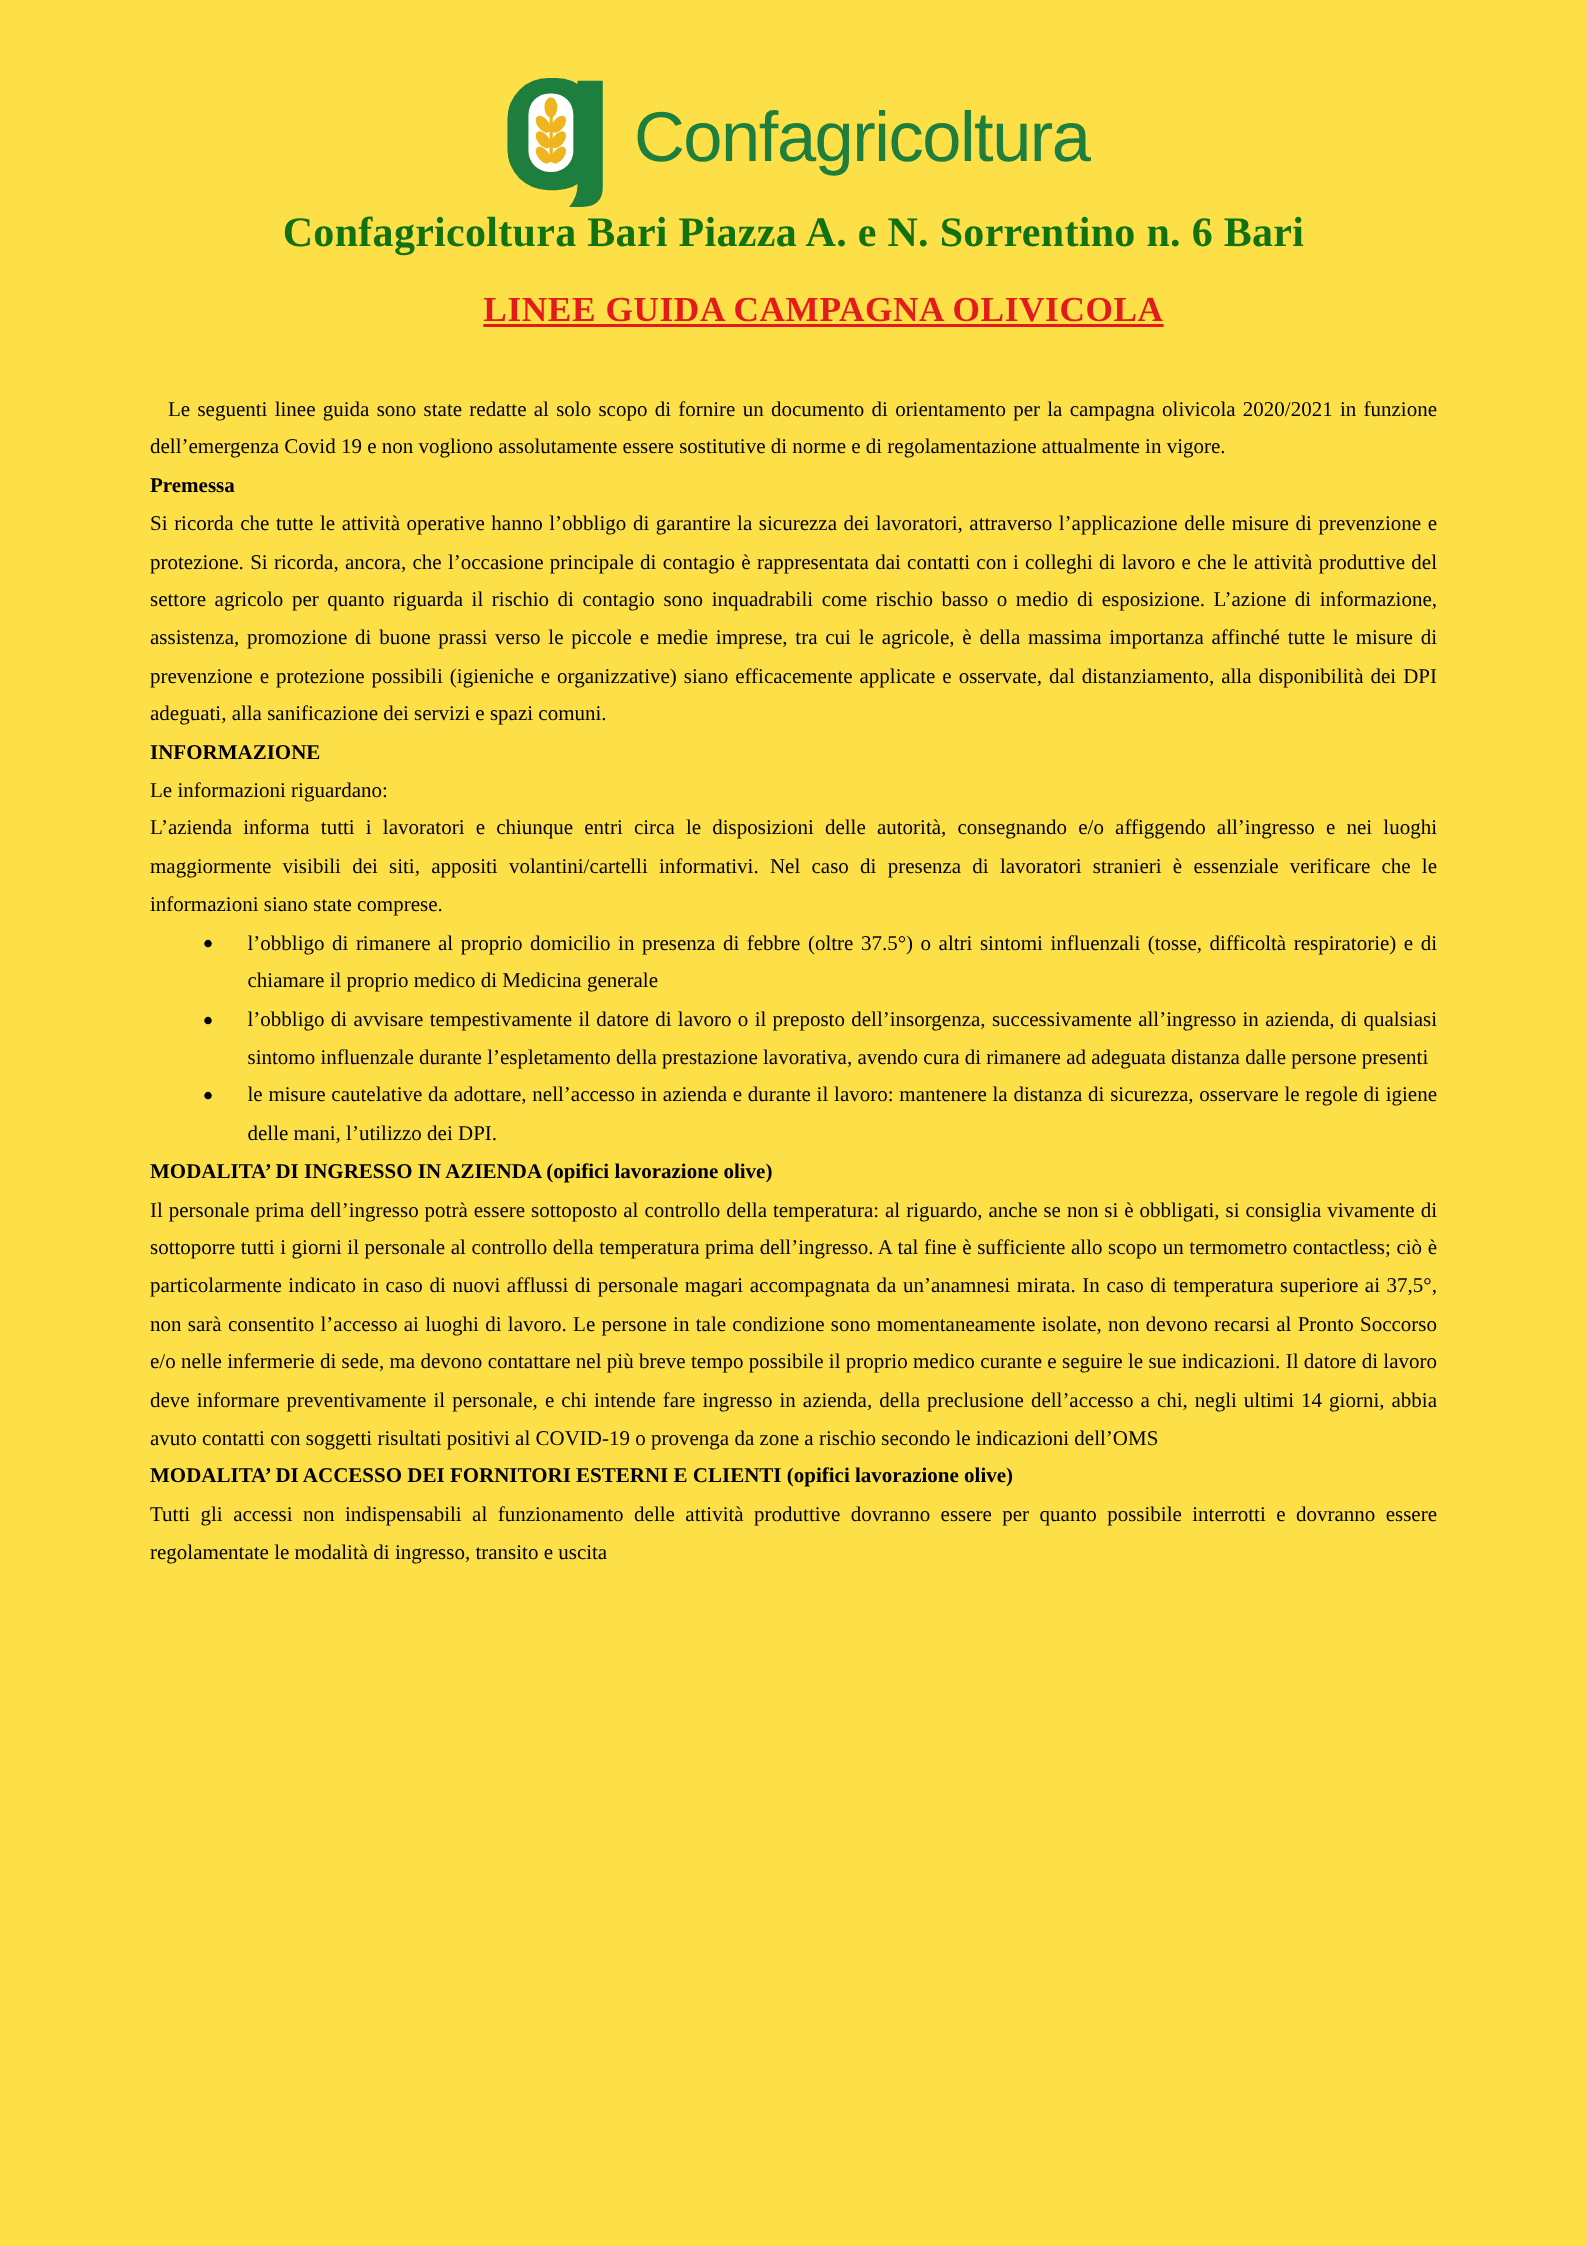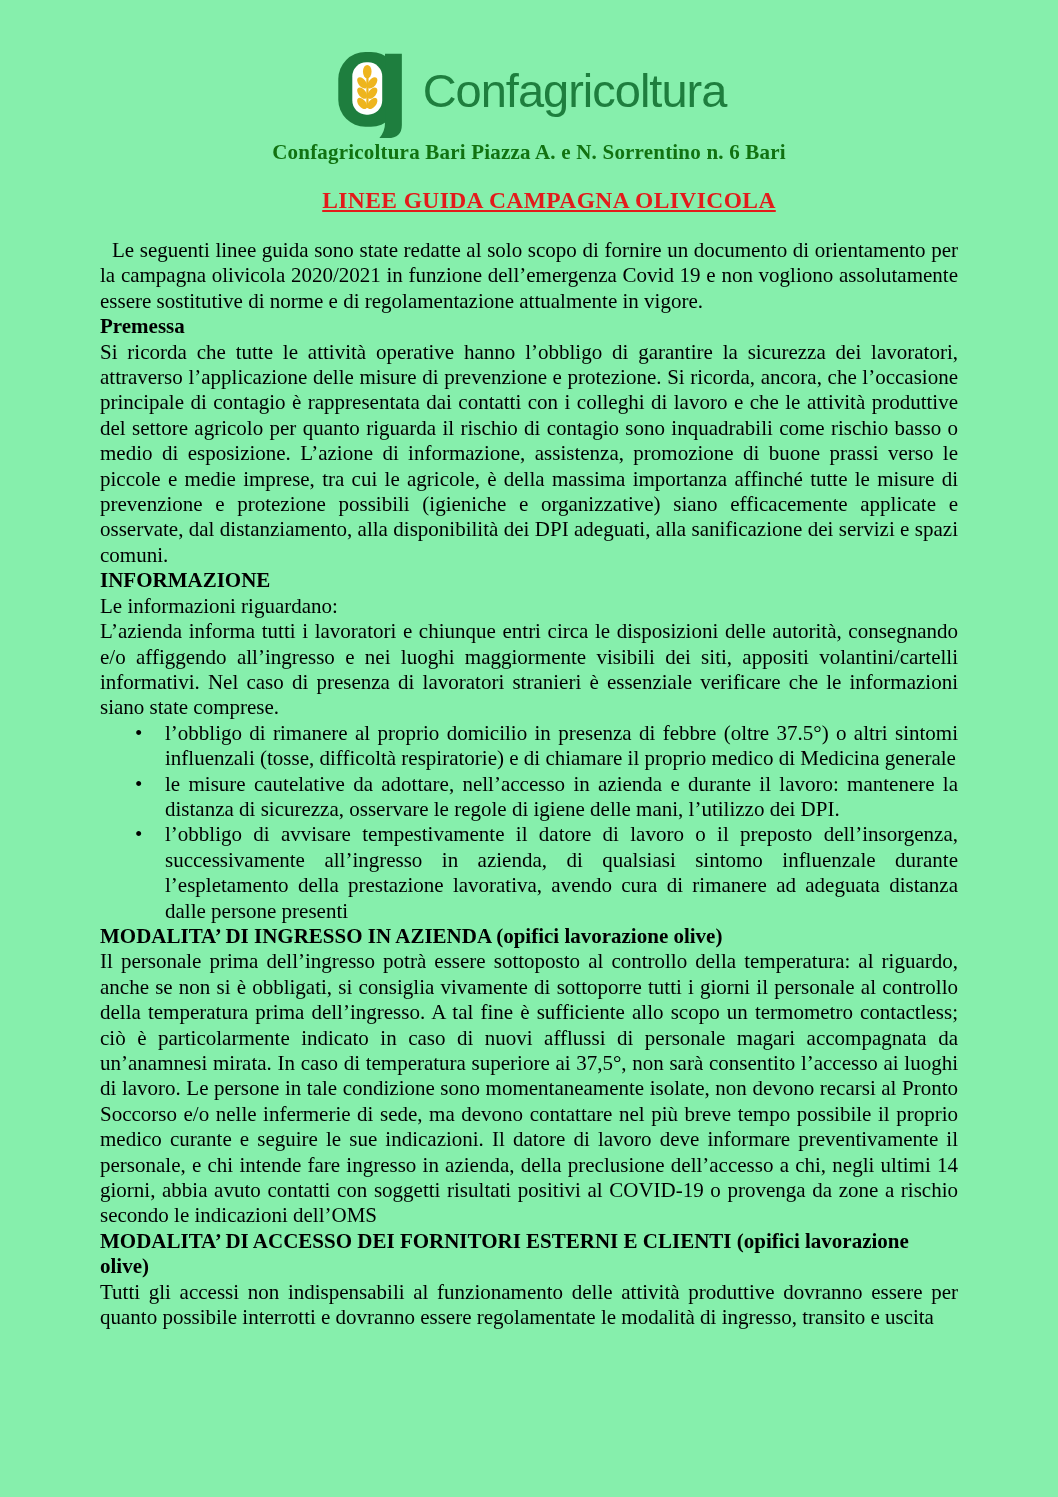--- a/index.html
+++ b/index.html
@@ -1,21 +1,21 @@
 <!DOCTYPE html>
 <html lang="it"><head>
 <meta charset="utf-8">
 <style>
   html, body { margin: 0; padding: 0; background: #ffffff; }
   .page {
     position: relative;
     width: 1058px;
     height: 1497px;
     margin: 0 auto;
-    background: #86efac;
+    background: #fde047;
     overflow: hidden;
     font-family: "Liberation Serif", serif;
     color: #000000;
   }
   
   .brand-row {
     display: flex;
     justify-content: center;
     align-items: center;
     gap: 13px;
@@ -27,39 +27,39 @@
     font-size: 47px;
     font-weight: 500;
     color: #1e7e3e;
     letter-spacing: -1px;
     line-height: 1;
     padding-bottom: 10px;
   }
   .address-line {
     text-align: center;
     font-weight: bold;
-    font-size: 21px;
+    font-size: 28px;
     color: #117211;
     margin-top: 2px;
     letter-spacing: 0.2px;
   }
   .doc-title {
     text-align: center;
     font-weight: bold;
     font-size: 23.5px;
     color: #e31b1b;
     text-decoration: underline;
     margin-top: 22px;
     letter-spacing: 0.4px;
     padding-left: 40px;
   }
   
   .doc-body {
-    margin: 24px 100px 0 100px;
-    font-size: 21px;
+    margin: 40px 100px 0 100px;
+    font-size: 14px;
     line-height: 25.4px;
   }
   .para { text-align: justify; }
   .sec-heading { font-weight: bold; text-align: left; }
   ul.bullet-list {
     list-style: none;
     margin: 0;
     padding: 0 0 0 35px;
   }
   ul.bullet-list li {
@@ -114,22 +114,22 @@
 
     <div class="sec-heading">Premessa</div>
     <p class="para" style="margin:0;">Si ricorda che tutte le attività operative hanno l’obbligo di garantire la sicurezza dei lavoratori, attraverso l’applicazione delle misure di prevenzione e protezione. Si ricorda, ancora, che l’occasione principale di contagio è rappresentata dai contatti con i colleghi di lavoro e che le attività produttive del settore agricolo per quanto riguarda il rischio di contagio sono inquadrabili come rischio basso o medio di esposizione. L’azione di informazione, assistenza, promozione di buone prassi verso le piccole e medie imprese, tra cui le agricole, è della massima importanza affinché tutte le misure di prevenzione e protezione possibili (igieniche e organizzative) siano efficacemente applicate e osservate, dal distanziamento, alla disponibilità dei DPI adeguati, alla sanificazione dei servizi e spazi comuni.</p>
 
     <div class="sec-heading">INFORMAZIONE</div>
     <p class="para" style="margin:0;">Le informazioni riguardano:</p>
     <p class="para" style="margin:0;">L’azienda informa tutti i lavoratori e chiunque entri circa le disposizioni delle autorità, consegnando e/o affiggendo all’ingresso e nei luoghi maggiormente visibili dei siti, appositi volantini/cartelli informativi. Nel caso di presenza di lavoratori stranieri è essenziale verificare che le informazioni siano state comprese.</p>
 
     <ul class="bullet-list">
       <li>l’obbligo di rimanere al proprio domicilio in presenza di febbre (oltre 37.5°) o altri sintomi influenzali (tosse, difficoltà respiratorie) e di chiamare il proprio medico di Medicina generale</li>
+      <li>l’obbligo di avvisare tempestivamente il datore di lavoro o il preposto dell’insorgenza, successivamente all’ingresso in azienda, di qualsiasi sintomo influenzale durante l’espletamento della prestazione lavorativa, avendo cura di rimanere ad adeguata distanza dalle persone presenti</li>
       <li>le misure cautelative da adottare, nell’accesso in azienda e durante il lavoro: mantenere la distanza di sicurezza, osservare le regole di igiene delle mani, l’utilizzo dei DPI.</li>
-      <li>l’obbligo di avvisare tempestivamente il datore di lavoro o il preposto dell’insorgenza, successivamente all’ingresso in azienda, di qualsiasi sintomo influenzale durante l’espletamento della prestazione lavorativa, avendo cura di rimanere ad adeguata distanza dalle persone presenti</li>
     </ul>
 
     <div class="sec-heading para">MODALITA’ DI INGRESSO IN AZIENDA (opifici lavorazione olive)</div>
     <p class="para" style="margin:0;">Il personale prima dell’ingresso potrà essere sottoposto al controllo della temperatura: al riguardo, anche se non si è obbligati, si consiglia vivamente di sottoporre tutti i giorni il personale al controllo della temperatura prima dell’ingresso. A tal fine è sufficiente allo scopo un termometro contactless; ciò è particolarmente indicato in caso di nuovi afflussi di personale magari accompagnata da un’anamnesi mirata. In caso di temperatura superiore ai 37,5°, non sarà consentito l’accesso ai luoghi di lavoro. Le persone in tale condizione sono momentaneamente isolate, non devono recarsi al Pronto Soccorso e/o nelle infermerie di sede, ma devono contattare nel più breve tempo possibile il proprio medico curante e seguire le sue indicazioni. Il datore di lavoro deve informare preventivamente il personale, e chi intende fare ingresso in azienda, della preclusione dell’accesso a chi, negli ultimi 14 giorni, abbia avuto contatti con soggetti risultati positivi al COVID-19 o provenga da zone a rischio secondo le indicazioni dell’OMS</p>
 
     <div class="sec-heading para">MODALITA’ DI ACCESSO DEI FORNITORI ESTERNI E CLIENTI (opifici lavorazione olive)</div>
     <p class="para" style="margin:0;">Tutti gli accessi non indispensabili al funzionamento delle attività produttive dovranno essere per quanto possibile interrotti e dovranno essere regolamentate le modalità di ingresso, transito e uscita</p>
 
   </div>
 </div>

